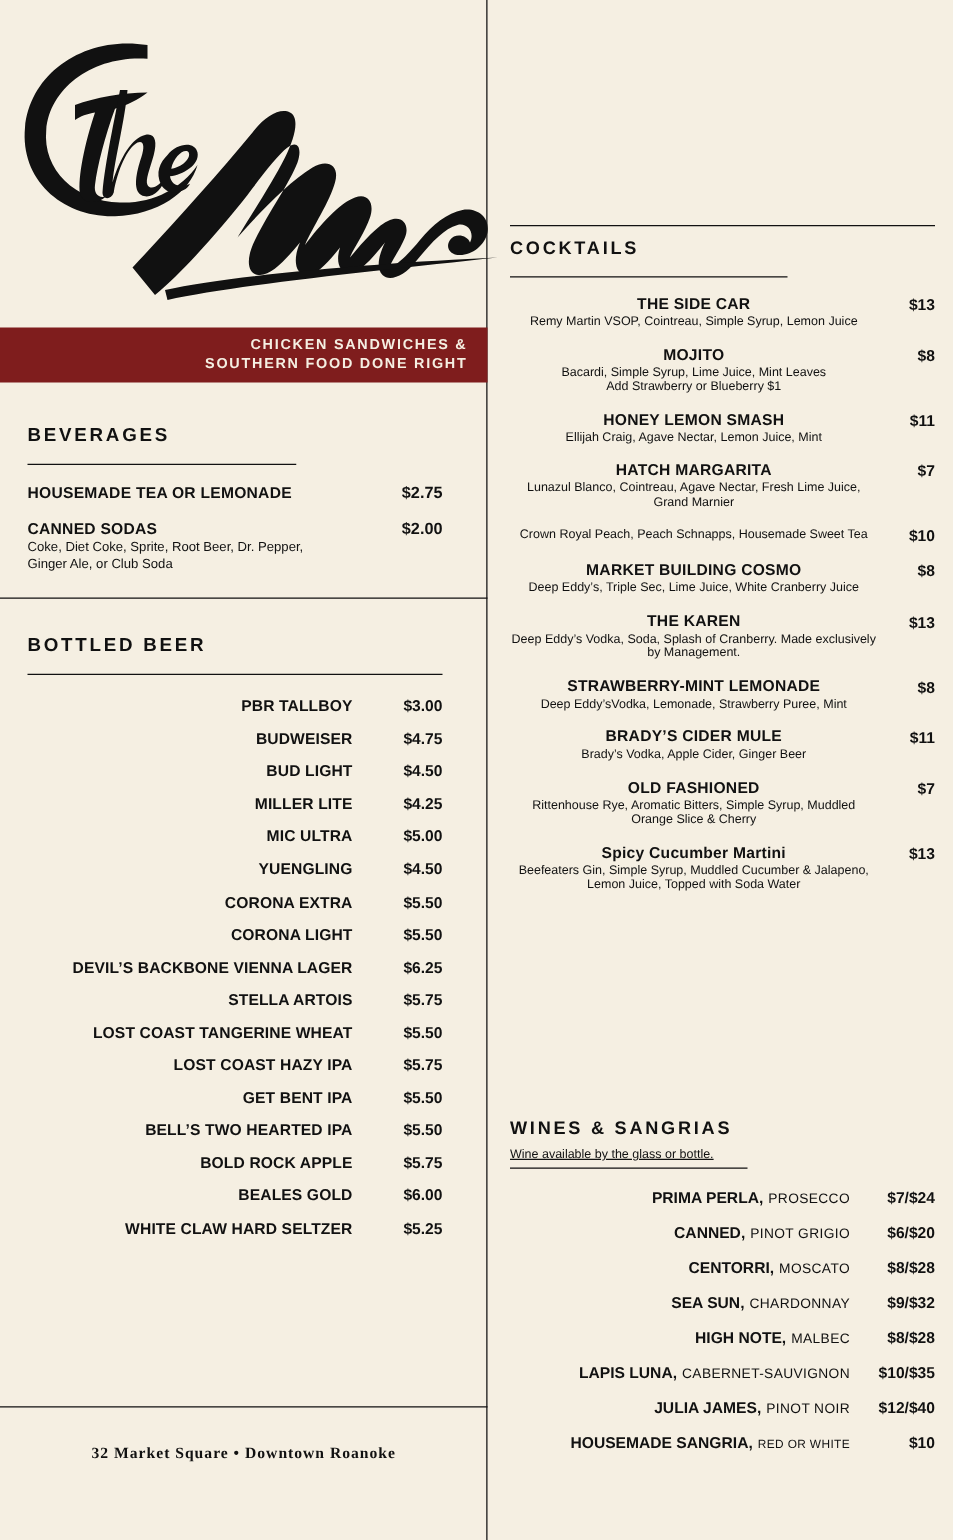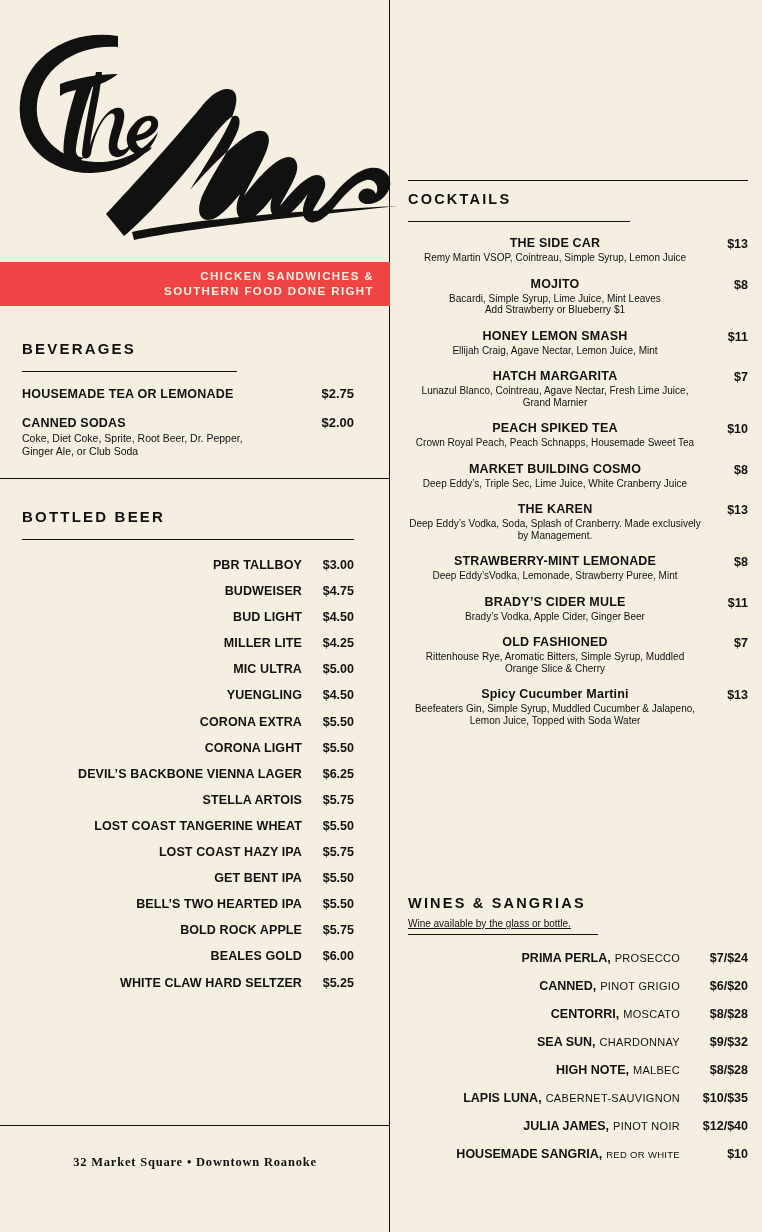--- a/index.html
+++ b/index.html
@@ -43,21 +43,21 @@
     left: 6px;
     top: 14px;
   }
 
   .tagline-bar {
     position: absolute;
     left: 0;
     top: 262px;
     width: 390px;
     height: 44px;
-    background: #ef4444;
+    background: #7f1d1d;
     color: #f5efe2;
     display: flex;
     flex-direction: column;
     align-items: flex-end;
     justify-content: center;
     box-sizing: border-box;
     padding-right: 16px;
   }
   .tagline-bar div {
     font-size: 11.5px;
@@ -129,20 +129,21 @@
     width: 332px;
   }
   .beer-list {
     margin-top: 18px;
   }
   .beer-row {
     display: flex;
     justify-content: flex-end;
     align-items: baseline;
     margin-bottom: 12.1px;
+    gap: 20px;
   }
   .beer-name {
     font-size: 12.5px;
     font-weight: 700;
     letter-spacing: 0.1px;
     text-align: right;
   }
   .beer-price {
     font-size: 12.5px;
     font-weight: 700;
@@ -455,21 +456,20 @@
         <div class="cocktail">
           <div class="cock-main">
             <div class="cock-name">HATCH MARGARITA</div>
             <div class="cock-desc">Lunazul Blanco, Cointreau, Agave Nectar, Fresh Lime Juice, Grand Marnier</div>
           </div>
           <div class="cock-price">$7</div>
         </div>
 
         <div class="cocktail">
           <div class="cock-main">
-            <div class="cock-name">PEACH SPIKED TEA</div>
             <div class="cock-desc">Crown Royal Peach, Peach Schnapps, Housemade Sweet Tea</div>
           </div>
           <div class="cock-price">$10</div>
         </div>
 
         <div class="cocktail">
           <div class="cock-main">
             <div class="cock-name">MARKET BUILDING COSMO</div>
             <div class="cock-desc">Deep Eddy’s,  Triple Sec, Lime Juice, White Cranberry Juice</div>
           </div>

